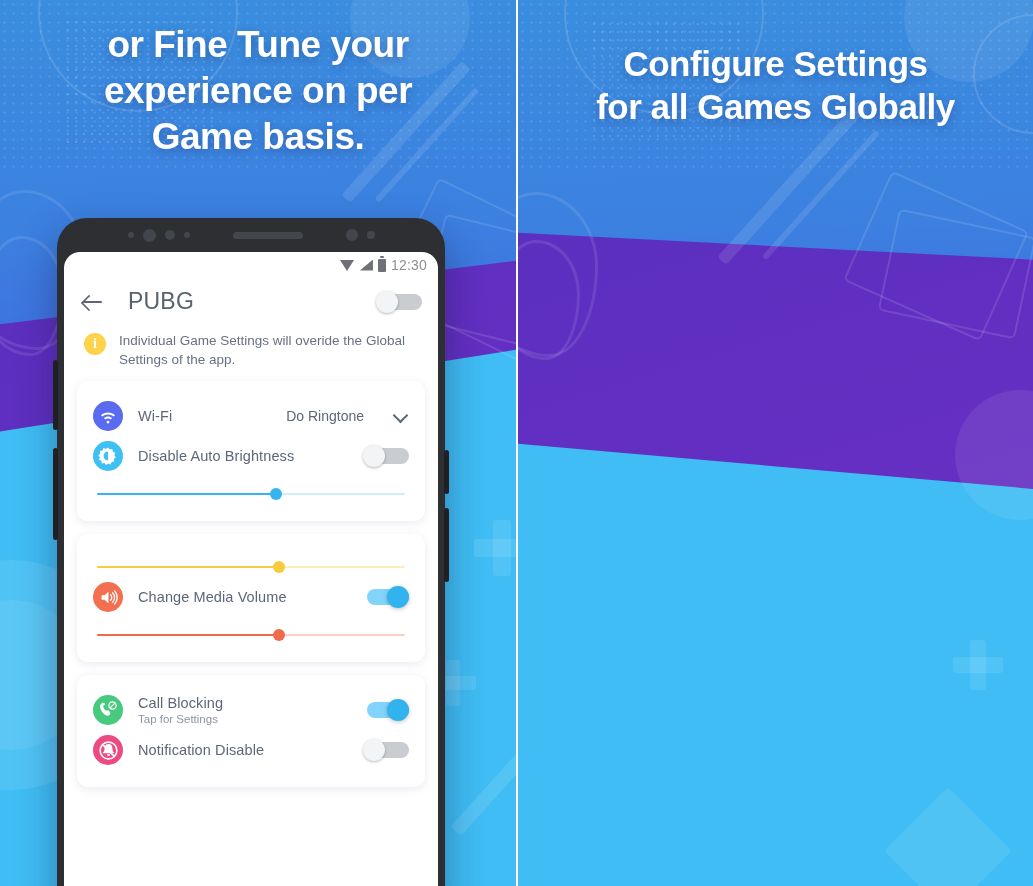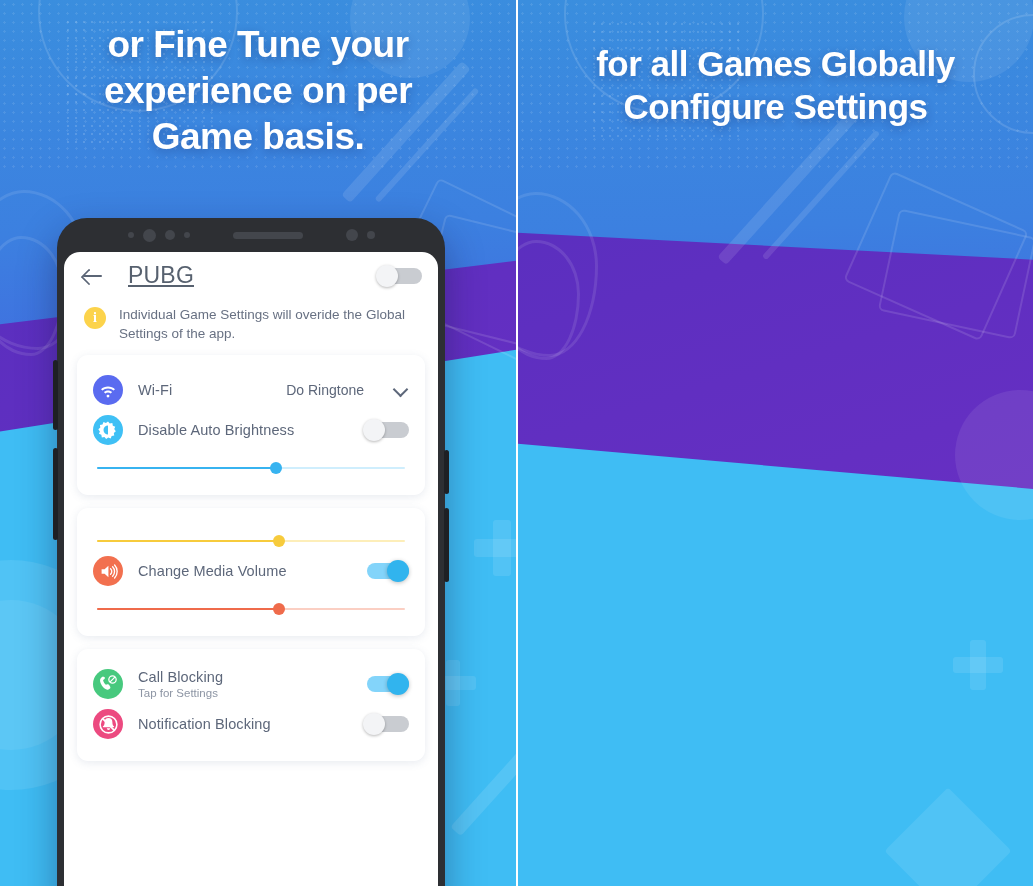--- a/index.html
+++ b/index.html
@@ -88,21 +88,21 @@
     background:#6f7176; border-radius:1px; }
 
   
   .appbar{ display:flex; align-items:center; padding:10px 16px 8px 16px; }
   .backarrow{ width:26px; height:26px; position:relative; flex:0 0 auto; cursor:pointer; }
   .backarrow:before{ content:""; position:absolute; left:3px; top:12.5px; width:19px; height:2px;
     background:#5b6576; border-radius:2px; }
   .backarrow:after{ content:""; position:absolute; left:3px; top:8.5px; width:10px; height:10px;
     border-left:2px solid #5b6576; border-bottom:2px solid #5b6576; border-radius:1px;
     transform:rotate(45deg); }
-  .apptitle{ font-size:23px; color:#57616f; font-weight:500; margin-left:22px; letter-spacing:.2px;text-decoration:underline; }
+  .apptitle{ font-size:23px; color:#57616f; font-weight:500; margin-left:22px; letter-spacing:.2px; }
   .appbar .sw{ margin-left:auto; }
 
   
   .sw{ width:46px; height:22px; position:relative; flex:0 0 auto; cursor:pointer; }
   .sw .track{ position:absolute; right:0; top:3px; width:42px; height:16px; border-radius:9px;
     background:#c9ccd1; }
   .sw .knob{ position:absolute; top:0; width:22px; height:22px; border-radius:50%;
     background:#f3f4f6; box-shadow:0 1px 3px rgba(0,0,0,.28); }
   .sw.off .knob{ left:0; }
   .sw.on  .track{ background:#83d4fa; }
@@ -184,20 +184,26 @@
   <div class="bezel">
     <div class="sensor" style="width:6px;height:6px"></div>
     <div class="sensor" style="width:13px;height:13px"></div>
     <div class="sensor" style="width:10px;height:10px"></div>
     <div class="sensor" style="width:6px;height:6px"></div>
     <div class="speaker"></div>
     <div class="sensor" style="width:12px;height:12px"></div>
     <div class="sensor" style="width:8px;height:8px"></div>
   </div>
   <div class="screen">
+    <div class="statusbar">
+      <div class="ic-wifi"></div>
+      <div class="ic-signal"></div>
+      <div class="ic-batt"></div>
+      <div class="sb-time">12:30</div>
+    </div>
     <div class="appbar">
       <div class="backarrow"></div>
       <div class="apptitle">PUBG</div>
       <div class="sw off">
         <div class="track"></div>
         <div class="knob"></div>
       </div>
     </div>
     <div class="infobar">
       <div class="ic-info">i</div>
@@ -288,21 +294,21 @@
               </div>
               <div class="row">
                 <div class="ricon" style="background:#ec4a80">
                   <svg width="21" height="21" viewBox="0 0 24 24">
                     <circle cx="12" cy="12" r="9.6" fill="none" stroke="#fff" stroke-width="1.8"></circle>
                     <path fill="#fff" d="M12 4.6a4.4 4.4 0 0 0-4.4 4.4c0 3.5-1.3 4.5-1.9 5.1-.3.3-.1.9.4.9h11.8c.5 0 .7-.6.4-.9-.6-.6-1.9-1.6-1.9-5.1A4.4 4.4 0 0 0 12 4.6zm0 13.6a2 2 0 0 0 2-1.8h-4a2 2 0 0 0 2 1.8z"></path>
                     <path stroke="#fff" stroke-width="2" stroke-linecap="round" d="M5.6 5.6 18.4 18.4"></path>
                   </svg>
                 </div>
                 <div class="texts">
-      <div class="title">Notification Blocking</div>
+      <div class="title">Notification Disable</div>
 
     </div>
     <div class="sw off">
       <div class="track"></div>
       <div class="knob"></div>
                 </div>
               </div>
             </div>
           </div>
   </div>
@@ -321,17 +327,17 @@
   <div class="deco diag" style="left:268px;top:78px;width:12px;height:210px;"></div>
   <div class="deco diag" style="left:300px;top:110px;width:6px;height:170px;"></div>
   <div class="deco blob" style="left:-40px;top:192px;width:120px;height:165px;"></div>
   <div class="deco blob" style="left:-22px;top:240px;width:84px;height:120px;"></div>
   <div class="deco tri-line" style="right:22px;top:196px;width:150px;height:120px;transform:rotate(24deg);border-radius:6px;"></div>
   <div class="deco tri-line" style="right:6px;top:222px;width:140px;height:104px;transform:rotate(12deg);border-radius:6px;"></div>
   <div class="deco circle-fill" style="right:-52px;top:390px;width:130px;height:130px;background:rgba(255,255,255,.08);"></div>
   <div class="deco plus" style="right:30px;top:640px;width:50px;height:50px;"></div>
   <div class="deco diag" style="right:40px;bottom:-10px;width:90px;height:90px;transform:rotate(45deg);background:rgba(255,255,255,.09);"></div>
      <div class="headline">
-       <span class="ln">for all Games Globally</span>
-        <span class="ln">Configure Settings</span>
+       <span class="ln">Configure Settings</span>
+        <span class="ln">for all Games Globally</span>
      </div>
      </div>
 </div>
 
 </body></html>

